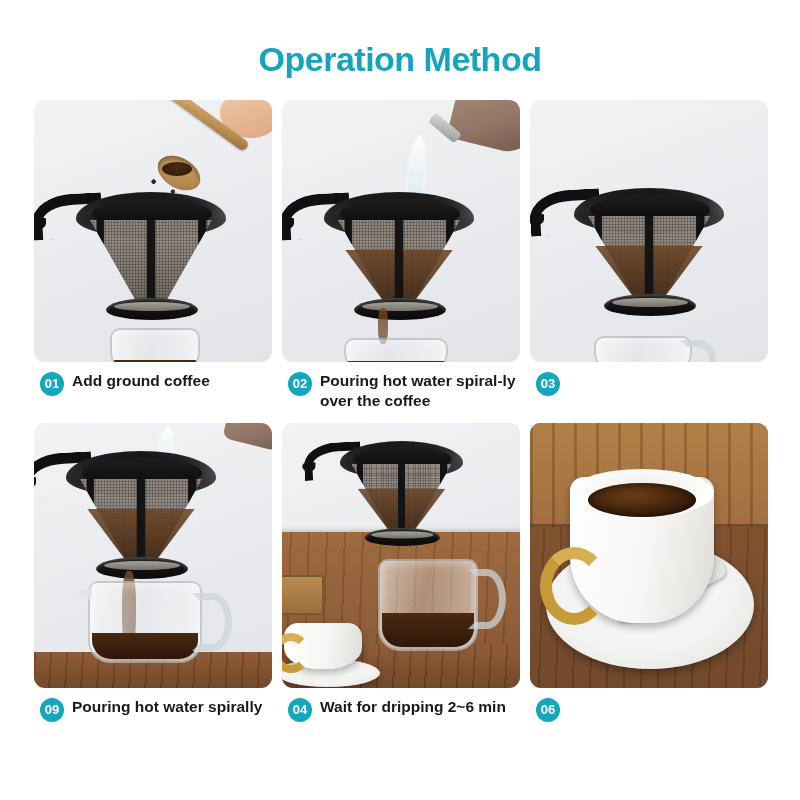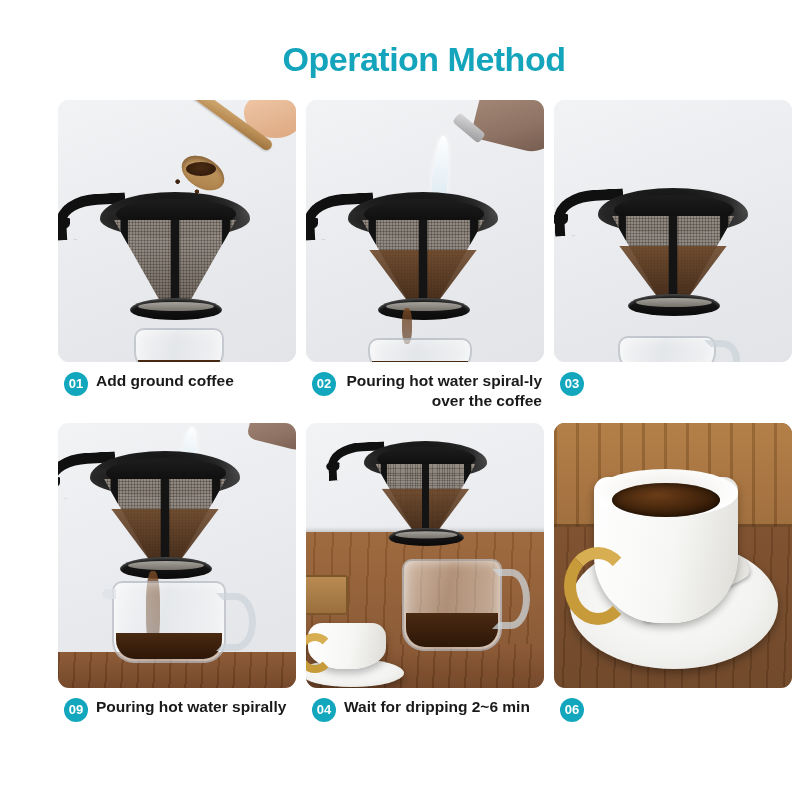--- a/index.html
+++ b/index.html
@@ -11,21 +11,20 @@
     width: 800px;
     height: 800px;
     font-family: "Liberation Sans", sans-serif;
     overflow: hidden;
   }
   .page {
     position: relative;
     width: 694px;
     height: 800px;
     background: #ffffff;
-    margin-left: 24px;
   }
 
   
   .title {
     position: absolute;
     top: 40px;
     left: 0;
     width: 800px;
     text-align: center;
     font-size: 34px;
@@ -78,21 +77,20 @@
     text-align: center;
     margin-top: 1px;
   }
   .caption-text {
     margin-left: 8px;
     font-size: 15.5px;
     font-weight: bold;
     line-height: 20px;
     color: #1a1a1a;
     max-width: 198px;
-    text-align: right;
   }
 
   
   .studio-bg {
     position: absolute;
     inset: 0;
     background: linear-gradient(160deg, #f2f3f5 0%, #e9eaed 55%, #e2e4e7 100%);
   }
   .wood-bg {
     position: absolute;

